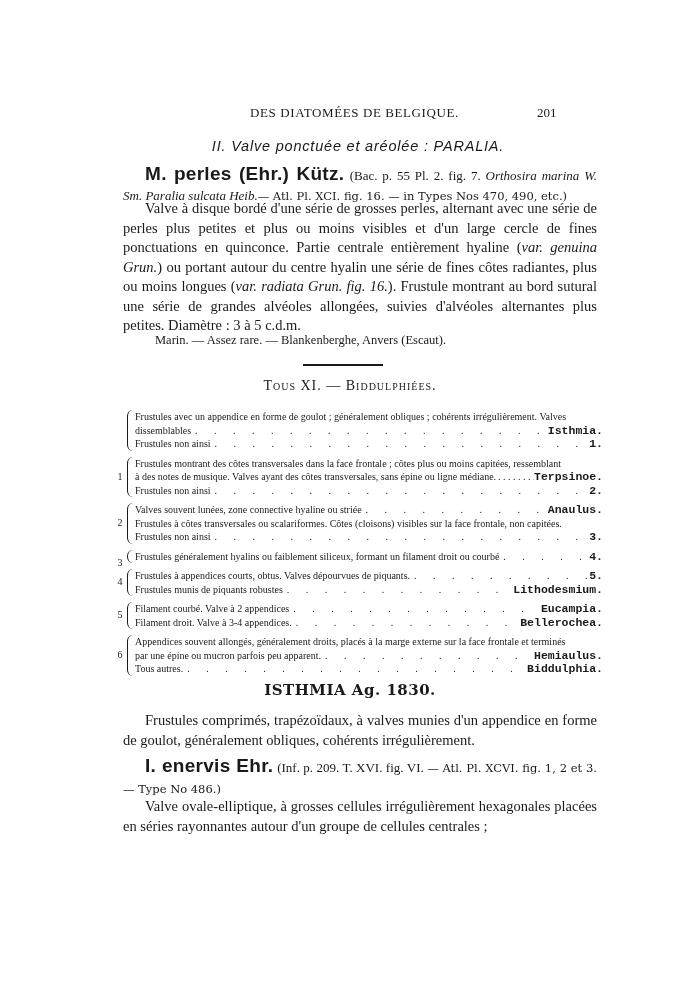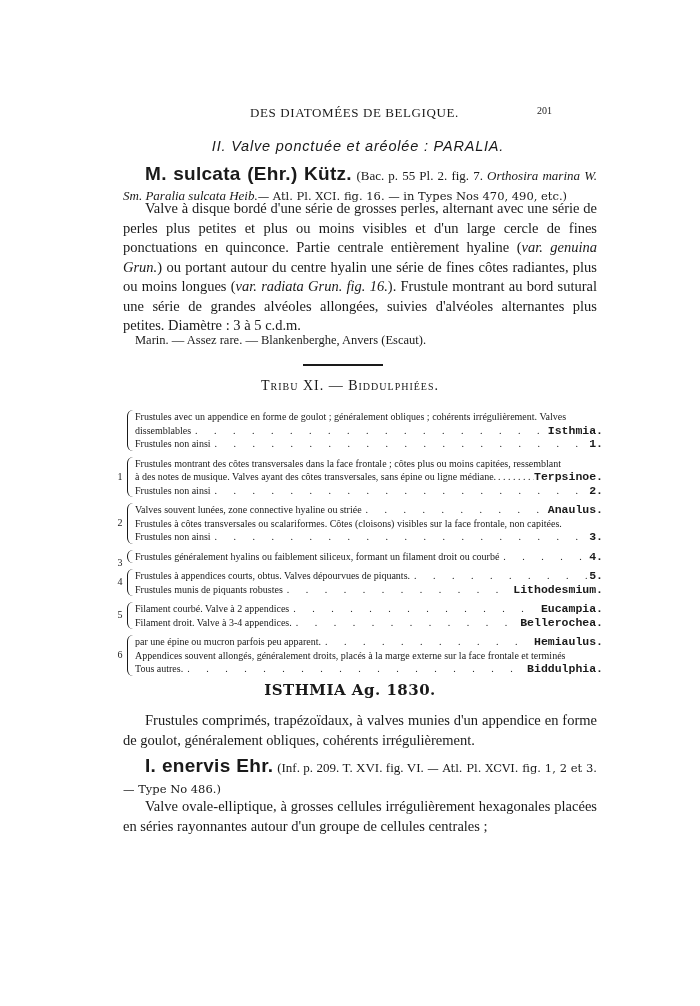--- a/index.html
+++ b/index.html
@@ -2,33 +2,33 @@
 <html><head>
 <meta charset="utf-8">
 <style>
   html, body { margin: 0; padding: 0; background: #ffffff; }
   body { width: 700px; height: 1006px; position: relative; overflow: hidden;
          font-family: "Liberation Serif", serif; color: #1a1a1a; }
   .page { position: absolute; left: 0; top: 0; width: 632px; height: 1006px; }
 
   .running-head { position: absolute; top: 105px; left: 0; width: 700px; height: 18px; }
   .running-title { position: absolute; left: 250px; top: 0; font-size: 13px; letter-spacing: 0.6px; }
-  .page-num { position: absolute; left: 537px; top: 0; font-size: 10px; }
+  .page-num { position: absolute; left: 537px; top: 0; font-size: 13px; }
 
   .section-heading { position: absolute; top: 138px; left: 0; width: 700px; text-align: center;
         font-family: "Liberation Sans", sans-serif; font-style: italic; font-size: 14.5px; letter-spacing: 0.8px; padding-left: 8px; }
 
   .para { position: absolute; left: 123px; width: 474px; font-size: 14.5px; line-height: 19.5px; text-align: justify; }
   .indent { text-indent: 22px; }
   .species-name { font-family: "Liberation Sans", sans-serif; font-weight: bold; font-size: 19px; letter-spacing: 0.3px; }
   .ref { font-size: 13px; }
   .ref .it { font-style: italic; }
   .ref .bold { font-weight: normal; font-family: "DejaVu Serif", serif; font-size: 11.5px; }
   .it { font-style: italic; }
-  .small { font-size: 12.5px; }
+  .small { font-size: 12.5px; margin-left: 20px; }
 
   .rule { position: absolute; top: 364px; left: 303px; width: 80px; height: 2px; background: #1a1a1a; }
   .tribu-heading { position: absolute; top: 378px; left: 0; width: 700px; text-align: center;
         font-size: 14px; letter-spacing: 1px; font-variant: small-caps; }
 
   .key { position: absolute; left: 113px; width: 490px; font-family: "Liberation Serif", serif; font-size: 10px; }
   .couplet { position: relative; margin-bottom: 6px; }
   .couplet .num { position: absolute; left: 0; width: 14px; text-align: center; font-size: 10px; }
   .couplet .brace { position: absolute; left: 14px; top: 0; bottom: 0; width: 6px;
         border-left: 1px solid #1a1a1a; border-radius: 6px 0 0 6px; }
@@ -49,33 +49,33 @@
 <div class="page">
 
   <div class="running-head">
     <span class="running-title">DES DIATOMÉES DE BELGIQUE.</span>
     <span class="page-num">201</span>
   </div>
 
   <div class="section-heading">II. Valve ponctuée et aréolée : PARALIA.</div>
 
   <div class="para indent" style="top:164px;">
-    <span class="species-name">M. sulcata (Ehr.) Kütz.</span>
+    <span class="species-name">M. perles (Ehr.) Kütz.</span>
     <span class="ref"><span>(Bac. p. 55 Pl. 2. fig. 7.</span> <span class="it">Orthosira marina W. Sm.</span> <span class="it">Paralia sulcata Heib.</span><span class="bold">— Atl. Pl. XCI. fig. 16. — in Types Nos 470, 490, etc.)</span></span>
   </div>
 
   <div class="para indent" style="top:199px;">
     <span>Valve à disque bordé d'une série de grosses perles, alternant avec une série de perles plus petites et plus ou moins visibles et d'un large cercle de fines ponctuations en quinconce. Partie centrale entièrement hyaline (</span><span class="it">var. genuina Grun.</span><span>) ou portant autour du centre hyalin une série de fines côtes radiantes, plus ou moins longues (</span><span class="it">var. radiata Grun. fig. 16.</span><span>). Frustule montrant au bord sutural une série de grandes alvéoles allongées, suivies d'alvéoles alternantes plus petites. Diamètre : 3 à 5 c.d.m.</span>
   </div>
 
   <div class="para small" style="top:331px; left:135px; width:460px;">Marin. — Assez rare. — Blankenberghe, Anvers (Escaut).</div>
 
   <div class="rule"></div>
 
-  <div class="tribu-heading">Tribu XI. — Biddulphiées.</div>
+  <div class="tribu-heading">Tous XI. — Biddulphiées.</div>
 
   <div class="key" style="top:410px;">
     <div class="couplet">
       <span class="num" style="top:14px;"></span>
       <span class="brace"></span>
       <div class="lines">
         <div class="kline full">
             <span class="txt">Frustules avec un appendice en forme de goulot ; généralement obliques ; cohérents irrégulièrement. Valves</span>
           </div>
         <div class="kline">
@@ -174,27 +174,27 @@
             <span class="dots"></span>
             <span class="res">Bellerochea.</span>
           </div>
       </div>
     </div>
 
     <div class="couplet">
       <span class="num" style="top:14px;">6</span>
       <span class="brace"></span>
       <div class="lines">
+        <div class="kline full">
+            <span class="txt">Appendices souvent allongés, généralement droits, placés à la marge externe sur la face frontale et terminés</span>
+          </div>
         <div class="kline">
             <span class="txt">par une épine ou mucron parfois peu apparent.</span>
             <span class="dots"></span>
             <span class="res">Hemiaulus.</span>
-          </div>
-        <div class="kline full">
-            <span class="txt">Appendices souvent allongés, généralement droits, placés à la marge externe sur la face frontale et terminés</span>
           </div>
         <div class="kline">
             <span class="txt">Tous autres.</span>
             <span class="dots"></span>
             <span class="res">Biddulphia.</span>
           </div>
       </div>
     </div>
   </div>
 

